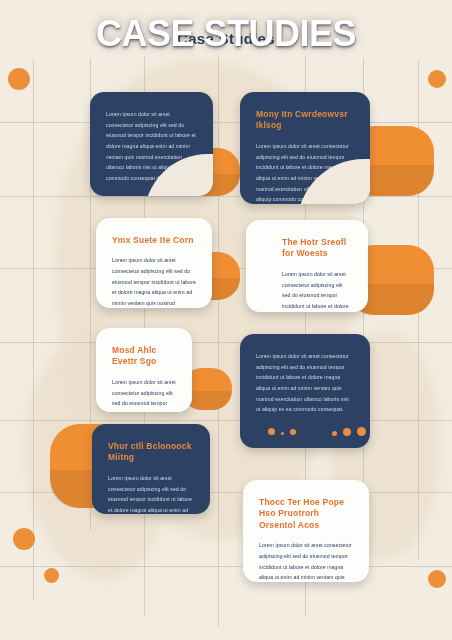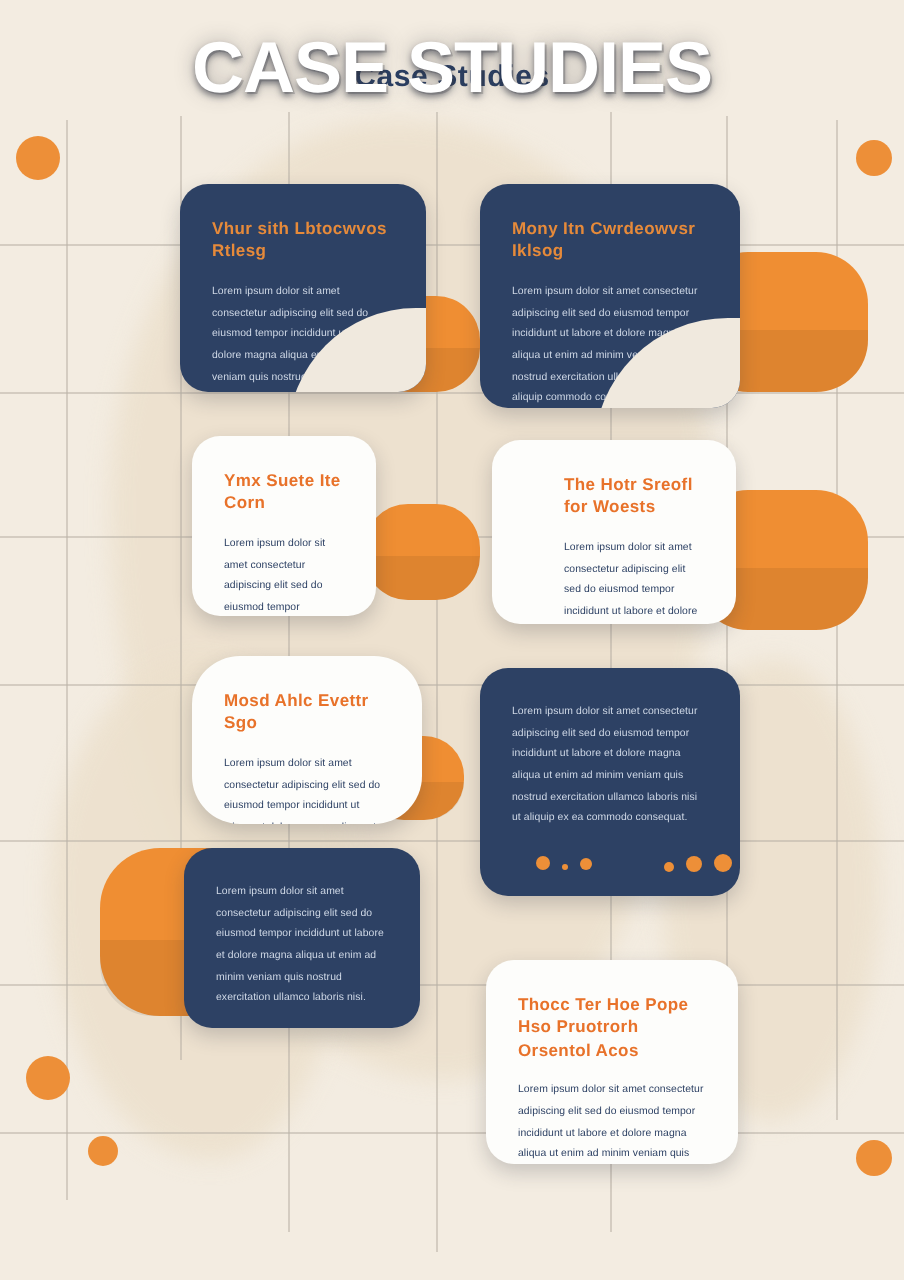--- a/index.html
+++ b/index.html
@@ -150,58 +150,58 @@
   <div class="orange-rect shade" style="left:182px;top:368px;width:50px;height:42px;border-radius:20px;"></div>
 
   <div class="dot" style="left:8px;top:68px;width:22px;height:22px;"></div>
   <div class="dot" style="left:428px;top:70px;width:18px;height:18px;"></div>
   <div class="dot" style="left:13px;top:528px;width:22px;height:22px;"></div>
   <div class="dot" style="left:44px;top:568px;width:15px;height:15px;"></div>
   <div class="dot" style="left:428px;top:570px;width:18px;height:18px;"></div>
 
   <div class="card navy notch" style="left:90px;top:92px;width:123px;height:104px;">
     <div class="notch-cut"></div>
-    <h3 class="card-title">Vhur sith Lbtocwvos Rtlesg</h3>
     <p class="card-body">Lorem ipsum dolor sit amet consectetur adipiscing elit sed do eiusmod tempor incididunt ut labore et dolore magna aliqua enim ad minim veniam quis nostrud exercitation ullamco laboris nisi ut aliquip ex ea commodo consequat duis aute irure.</p>
   </div>
 
   <div class="card navy notch" style="left:240px;top:92px;width:130px;height:112px;">
     <div class="notch-cut"></div>
     <h3 class="card-title">Mony Itn Cwrdeowvsr Iklsog</h3>
     <p class="card-body">Lorem ipsum dolor sit amet consectetur adipiscing elit sed do eiusmod tempor incididunt ut labore et dolore magna aliqua ut enim ad minim veniam quis nostrud exercitation ullamco laboris nisi aliquip commodo consequat.</p>
   </div>
 
-  <div class="card white" style="left:96px;top:218px;width:92px;height:90px;">
+  <div class="card white" style="left:96px;top:218px;width:116px;height:90px;">
     <h3 class="card-title">Ymx Suete Ite Corn</h3>
     <p class="card-body">Lorem ipsum dolor sit amet consectetur adipiscing elit sed do eiusmod tempor incididunt ut labore et dolore magna aliqua ut enim ad minim veniam quis nostrud exercitation ullamco laboris nisi ut aliquip ex ea commodo.</p>
   </div>
 
   <div class="card white" style="left:246px;top:220px;width:122px;height:92px;padding-left:36px;">
     <h3 class="card-title">The Hotr Sreofl for Woests</h3>
     <p class="card-body">Lorem ipsum dolor sit amet consectetur adipiscing elit sed do eiusmod tempor incididunt ut labore et dolore magna aliqua ut enim ad minim veniam quis nostrud exercitation ullamco laboris.</p>
   </div>
 
-  <div class="card white" style="left:96px;top:328px;width:115px;height:84px;border-radius:24px;">
+  <div class="card white" style="left:96px;top:328px;width:96px;height:84px;">
     <h3 class="card-title">Mosd Ahlc Evettr Sgo</h3>
     <p class="card-body">Lorem ipsum dolor sit amet consectetur adipiscing elit sed do eiusmod tempor incididunt ut labore et dolore magna aliqua ut enim ad minim veniam quis nostrud exercitation.</p>
   </div>
 
   <div class="card navy" style="left:240px;top:334px;width:130px;height:114px;">
     <p class="card-body">Lorem ipsum dolor sit amet consectetur adipiscing elit sed do eiusmod tempor incididunt ut labore et dolore magna aliqua ut enim ad minim veniam quis nostrud exercitation ullamco laboris nisi ut aliquip ex ea commodo consequat.</p>
     <div class="card-dots">
       <span class="dot" style="left:12px;top:2px;width:7px;height:7px;"></span>
       <span class="dot" style="left:25px;top:6px;width:3px;height:3px;"></span>
       <span class="dot" style="left:34px;top:3px;width:6px;height:6px;"></span>
       <span class="dot" style="left:76px;top:5px;width:5px;height:5px;"></span>
       <span class="dot" style="left:87px;top:2px;width:8px;height:8px;"></span>
       <span class="dot" style="left:101px;top:1px;width:9px;height:9px;"></span>
     </div>
   </div>
 
   <div class="card navy" style="left:92px;top:424px;width:118px;height:90px;">
+    <h3 class="card-title">Vhur ctli Bclonoock Miitng</h3>
     <p class="card-body">Lorem ipsum dolor sit amet consectetur adipiscing elit sed do eiusmod tempor incididunt ut labore et dolore magna aliqua ut enim ad minim veniam quis nostrud exercitation ullamco laboris nisi.</p>
   </div>
 
   <div class="card white" style="left:243px;top:452px;width:126px;height:102px;margin-top:28px;">
     <h3 class="card-title">Thocc Ter Hoe Pope Hso Pruotrorh Orsentol Acos</h3>
     <p class="card-body">Lorem ipsum dolor sit amet consectetur adipiscing elit sed do eiusmod tempor incididunt ut labore et dolore magna aliqua ut enim ad minim veniam quis nostrud exercitation ullamco laboris nisi ut aliquip ex ea commodo consequat duis aute.</p>
   </div>
 
   <div class="title-wrap">
     <div class="title-small">Case Studies</div>

